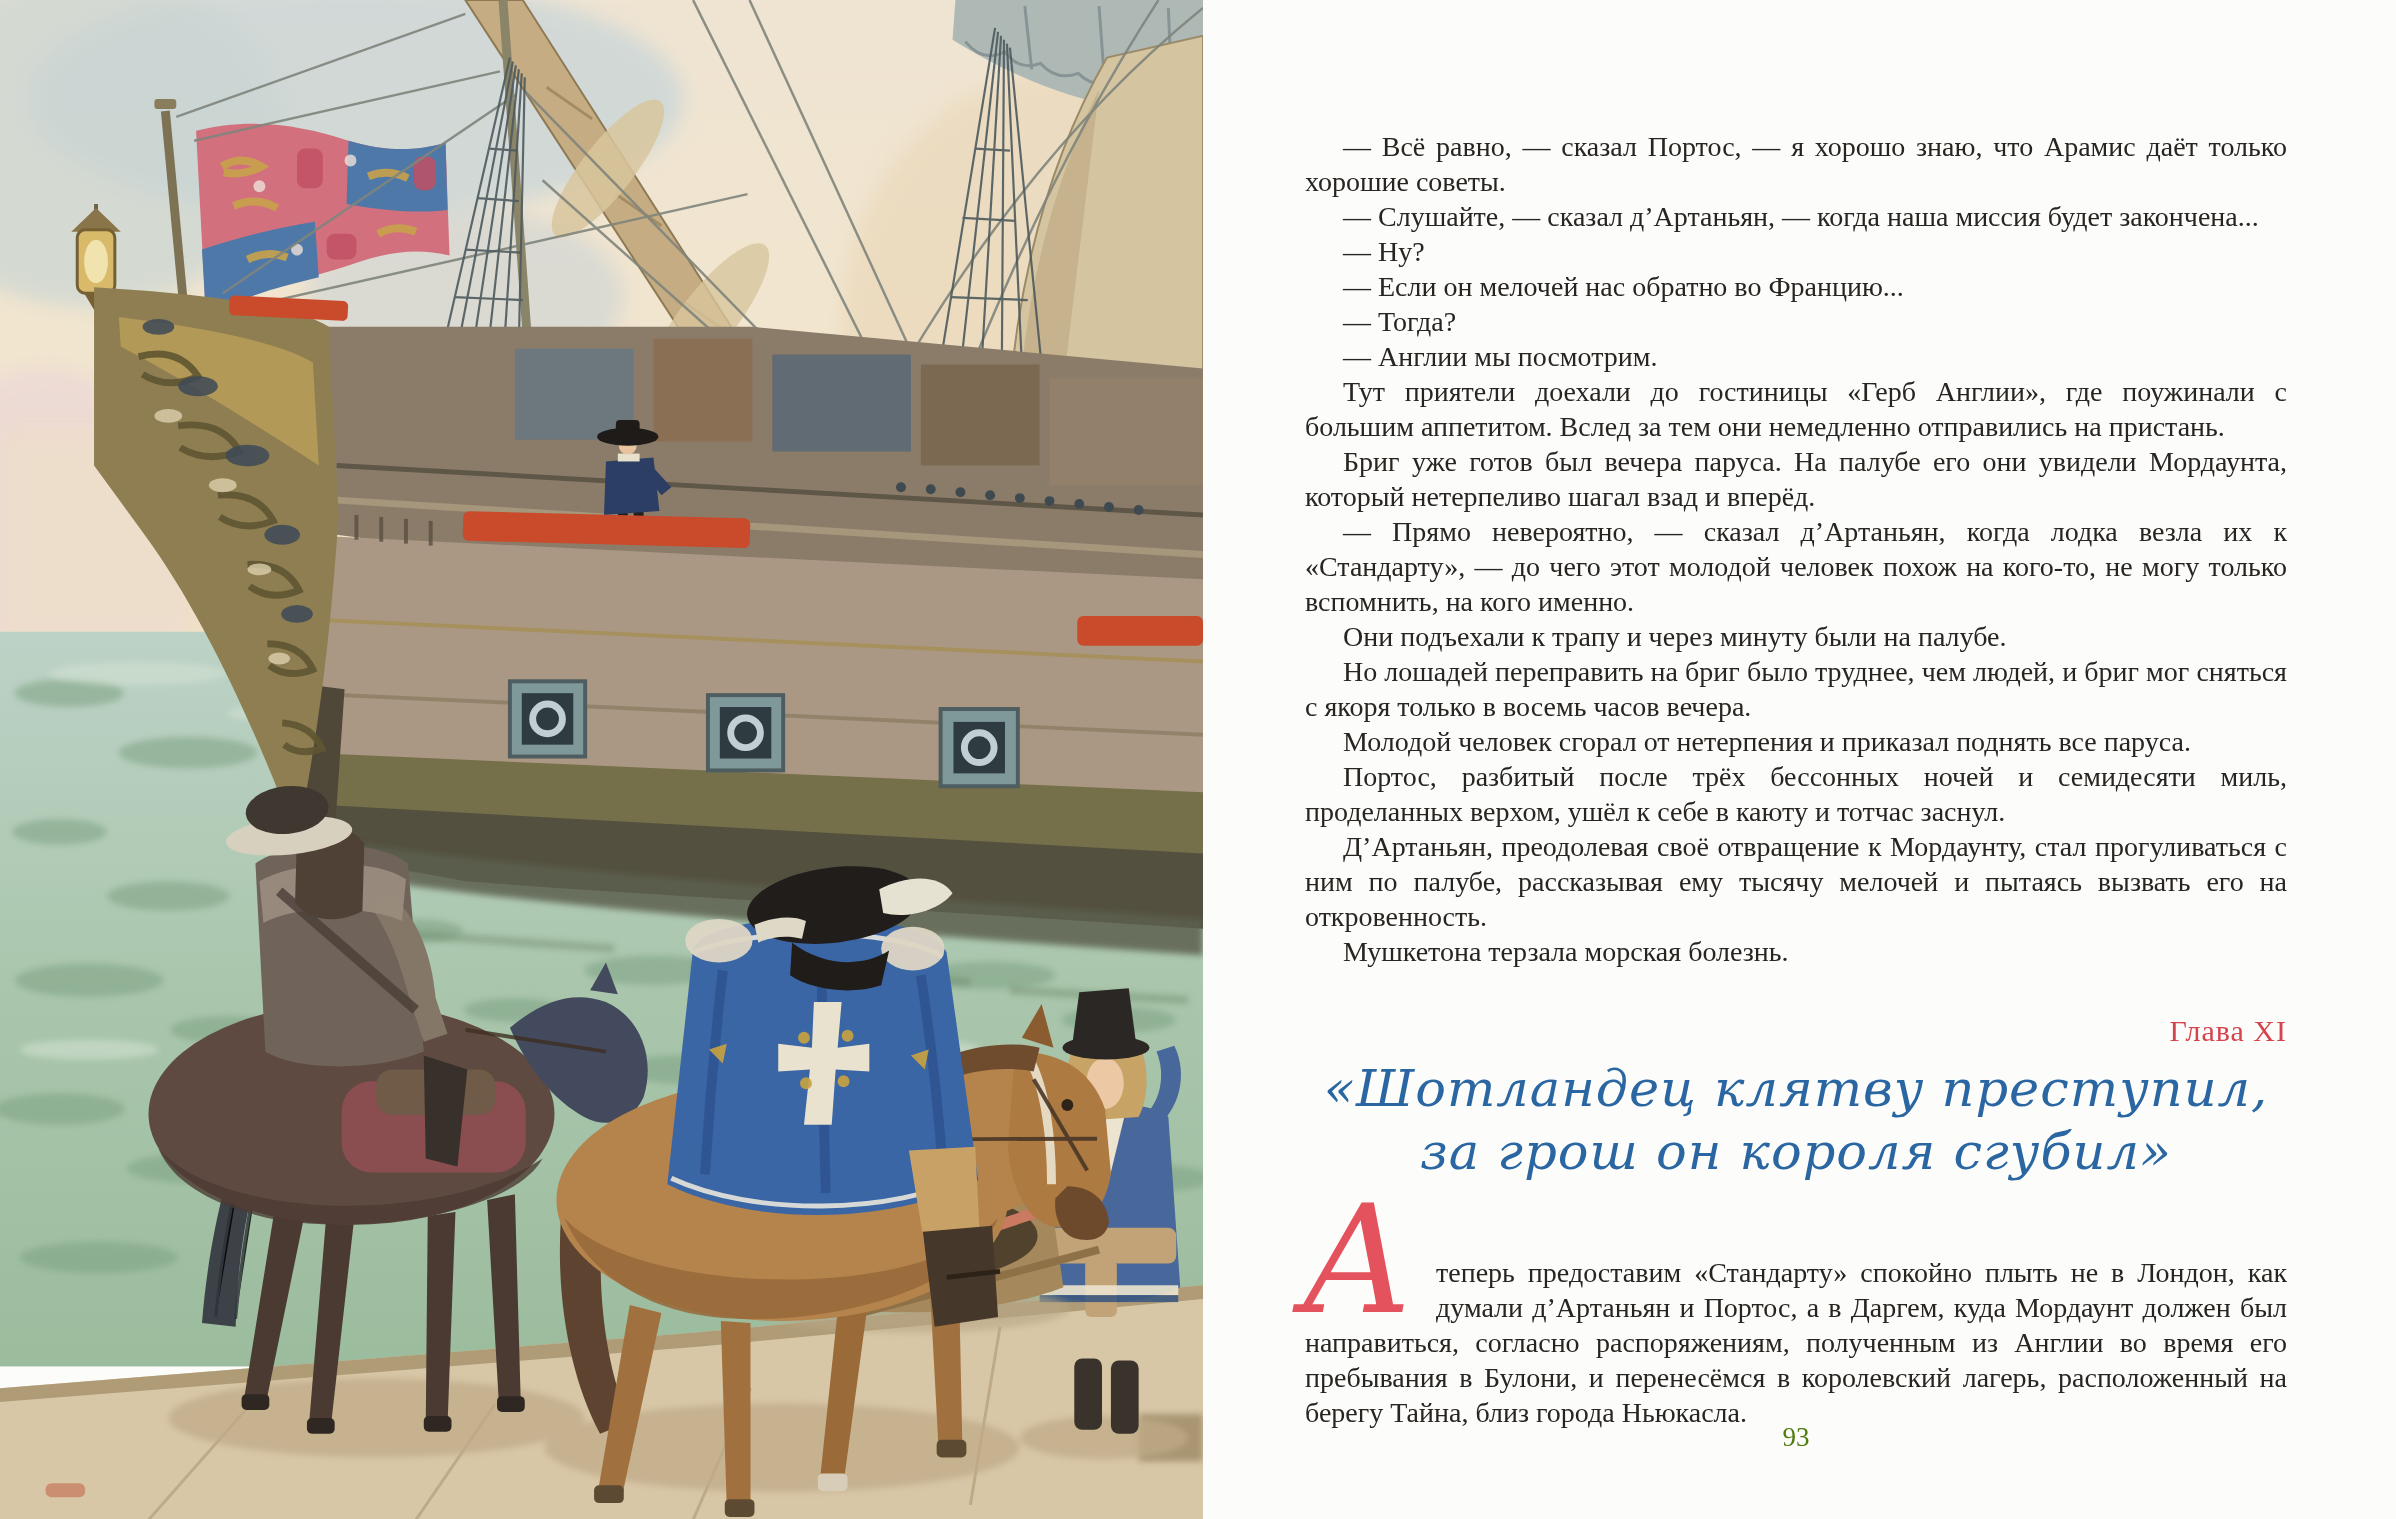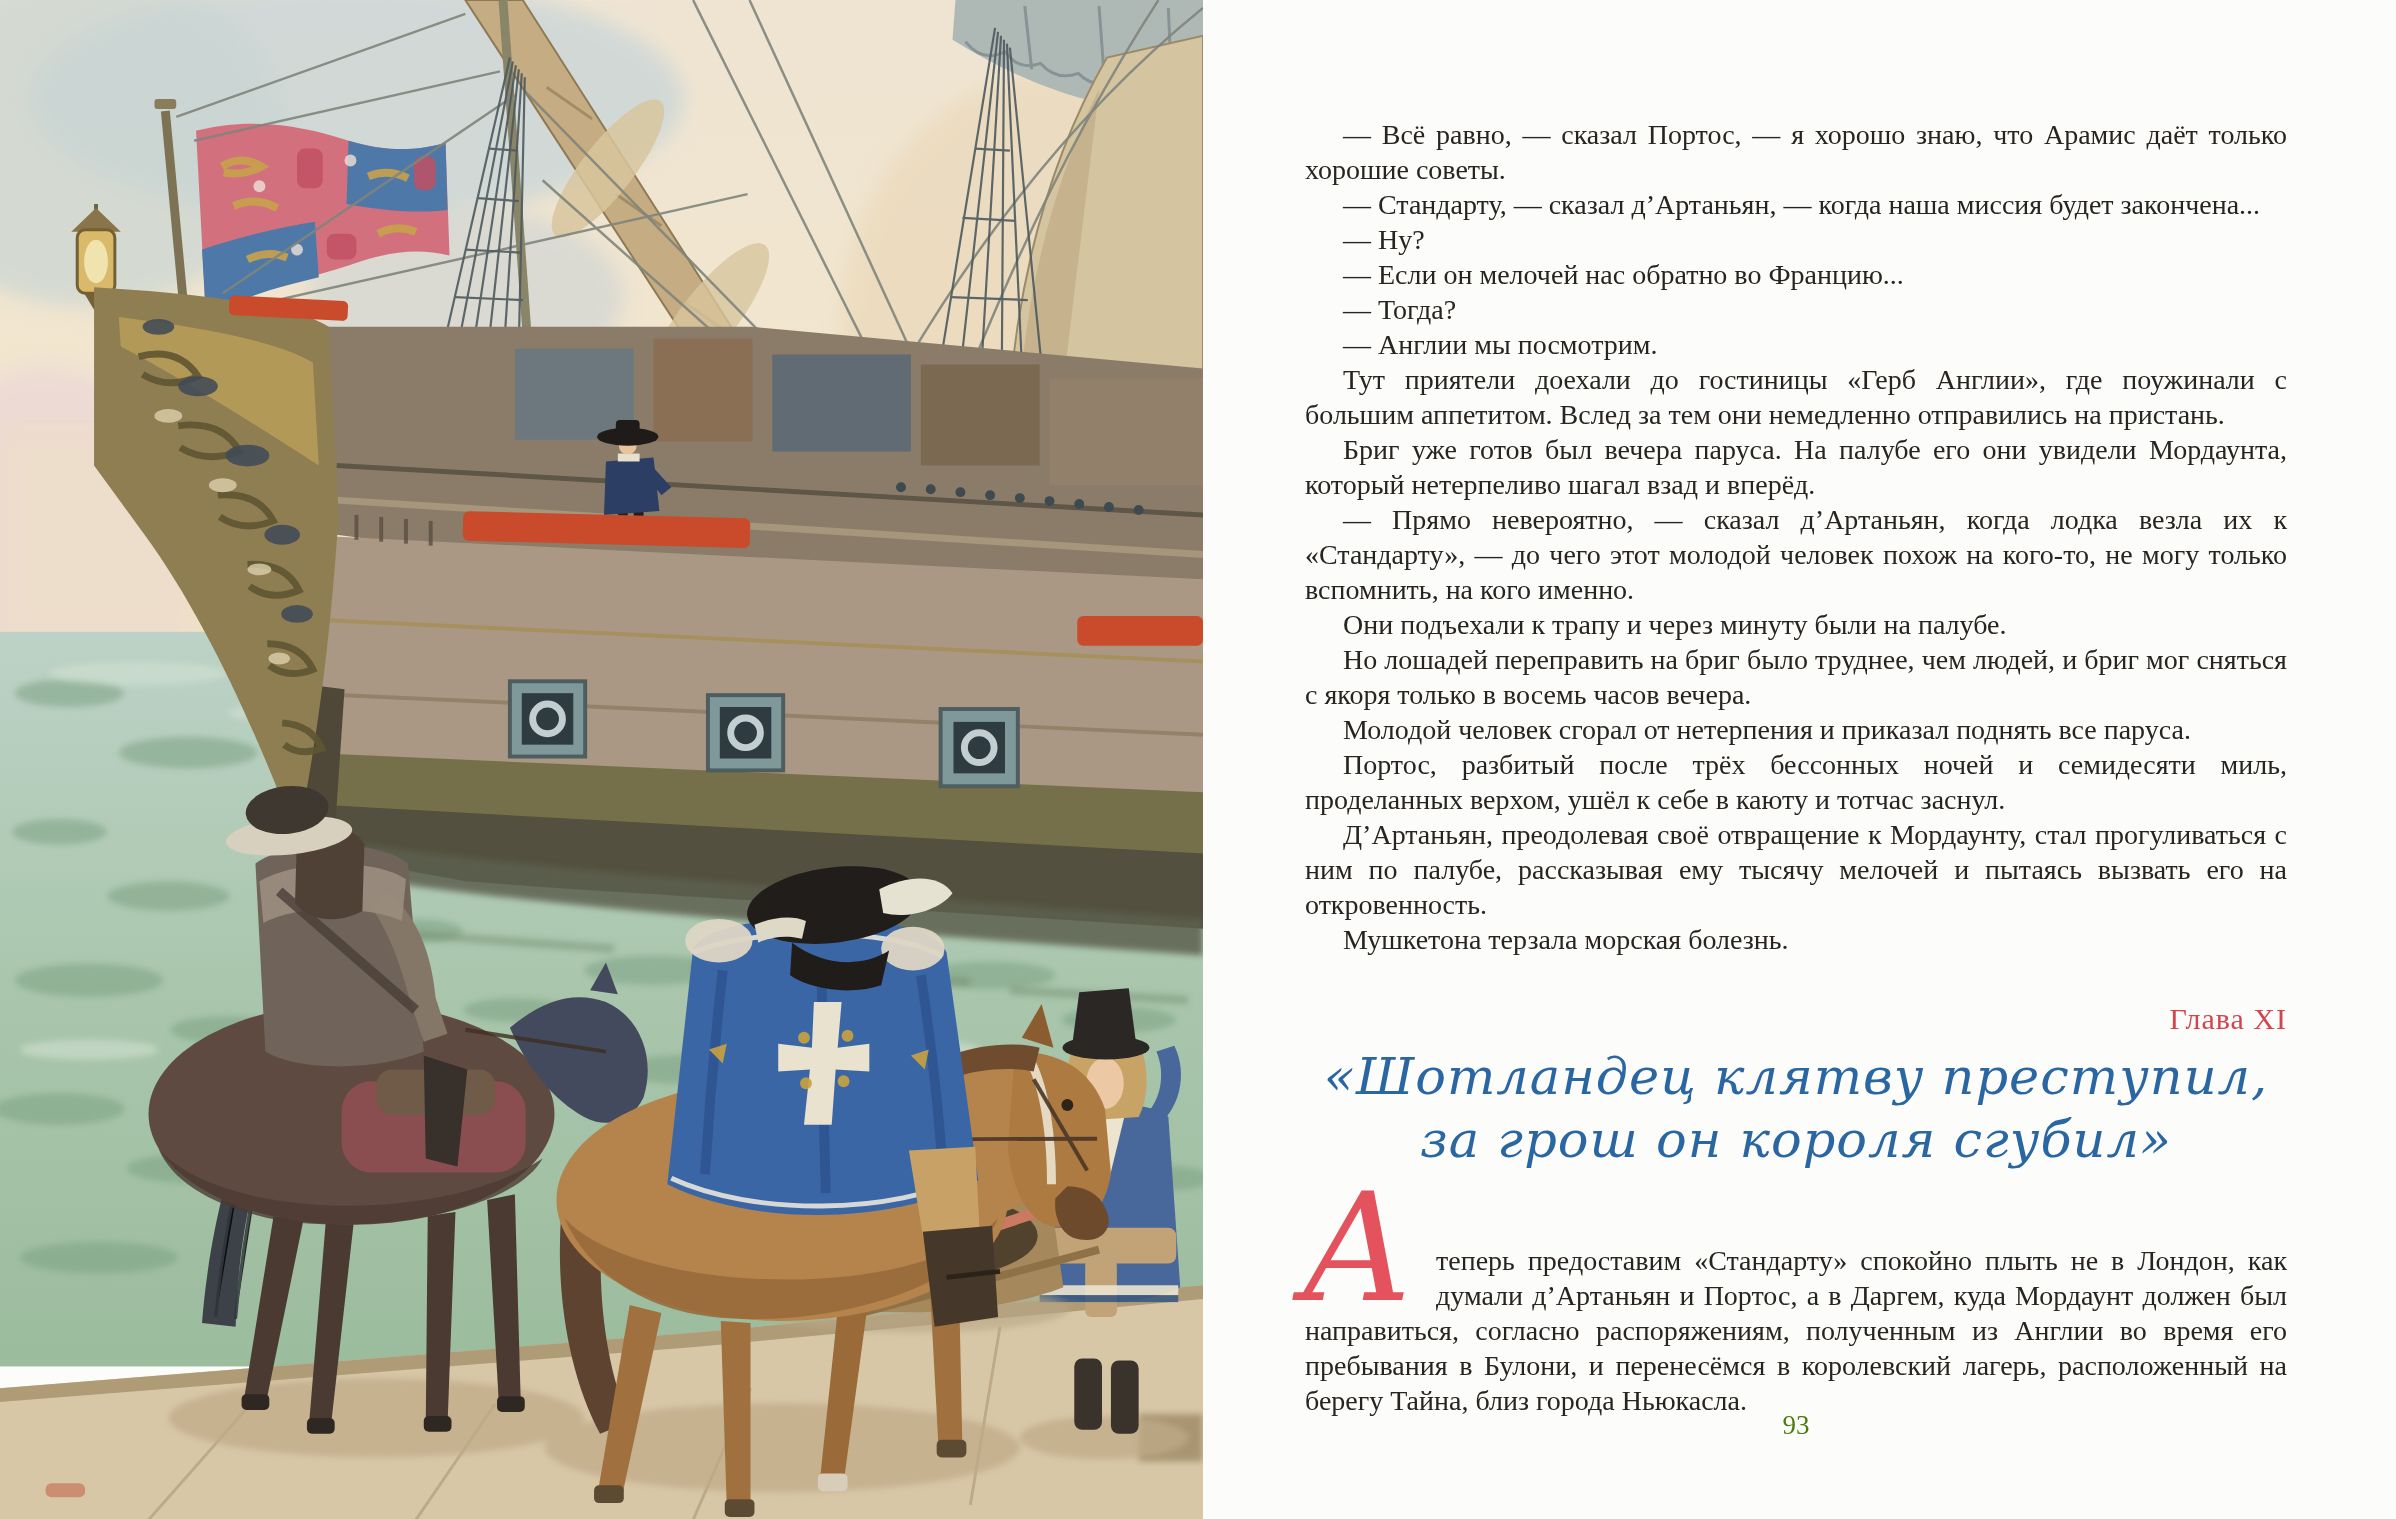--- a/index.html
+++ b/index.html
@@ -1,20 +1,20 @@
 <!DOCTYPE html>
 <html style="--heading-red: #d5434c; --title-blue: #2a66a2; --dropcap-red: #e4535d; --body-text: #28241f;"><head>
 <meta charset="utf-8">
 <style>
   html,body{margin:0;padding:0;background:#e8e8e8;}
   .spread{position:relative;width:2397px;height:1520px;background:#fcfcfb;overflow:hidden;
           font-family:"Liberation Serif", serif;}
   .left-page{position:absolute;left:0;top:0;width:1203px;height:1520px;}
   .left-page svg{display:block;width:1203px;height:1520px;}
-  .right-page{position:absolute;left:1203px;top:0;width:1194px;height:1248px;background:#fcfcfb;}
+  .right-page{position:absolute;left:1203px;top:12px;width:1194px;height:1248px;background:#fcfcfb;}
   .body-text{position:absolute;left:102px;top:117px;width:982px;
              font-size:28px;line-height:35px;color:var(--body-text,#28241f);
              text-align:justify;}
   .body-text p{margin:0;text-indent:38px;}
   .chapter-heading{position:absolute;left:102px;top:1002px;width:982px;text-align:right;
              font-size:30px;line-height:34px;letter-spacing:1px;color:var(--heading-red,#d5434c);}
   .chapter-title{position:absolute;left:102px;top:1045px;width:982px;text-align:center;
              font-family:"DejaVu Serif", serif;font-style:italic;
              font-size:51px;line-height:63px;letter-spacing:1px;color:var(--title-blue,#2a66a2);}
   .closing-para{position:absolute;left:102px;top:1243px;width:982px;
@@ -444,21 +444,21 @@
         <path d="M932,1244 L1002,1238 L1008,1330 L944,1340 Z" fill="#453729"></path>
         <line x1="956" y1="1290" x2="1010" y2="1284" stroke="#2c2218" stroke-width="5"></line>
       </g>
     </svg>
   </div>
 
   <div class="right-page">
 
     <section class="body-text">
       <p>— Всё равно, — сказал Портос, — я хорошо знаю, что Арамис даёт только хорошие советы.</p>
-      <p>— Стандарту, — сказал д’Артаньян, — когда наша миссия будет закончена...</p>
+      <p>— Слушайте, — сказал д’Артаньян, — когда наша миссия будет закончена...</p>
       <p>— Ну?</p>
       <p>— Если он мелочей нас обратно во Францию...</p>
       <p>— Тогда?</p>
       <p>— Англии мы посмотрим.</p>
       <p>Тут приятели доехали до гостиницы «Герб Англии», где поужинали с большим аппетитом. Вслед за тем они немедленно отправились на пристань.</p>
       <p>Бриг уже готов был вечера паруса. На палубе его они увидели Мордаунта, который нетерпеливо шагал взад и вперёд.</p>
       <p>— Прямо невероятно, — сказал д’Артаньян, когда лодка везла их к «Стандарту», — до чего этот молодой человек похож на кого-то, не могу только вспомнить, на кого именно.</p>
       <p>Они подъехали к трапу и через минуту были на палубе.</p>
       <p>Но лошадей переправить на бриг было труднее, чем людей, и бриг мог сняться с якоря только в восемь часов вечера.</p>
       <p>Молодой человек сгорал от нетерпения и приказал поднять все паруса.</p>

